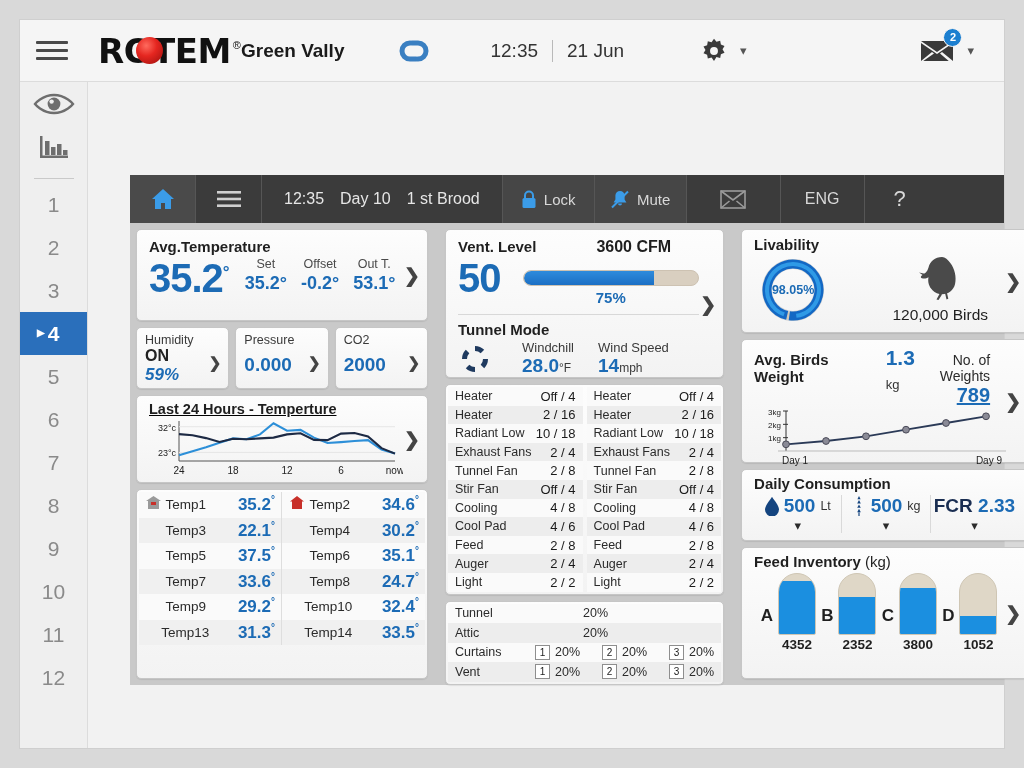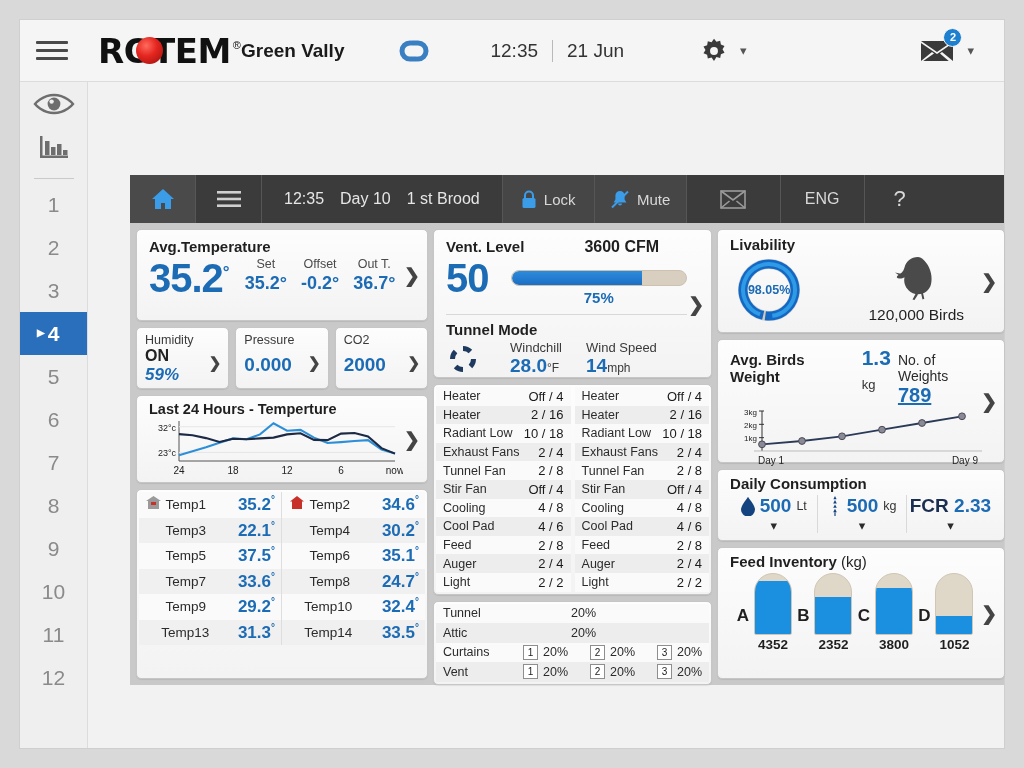--- a/index.html
+++ b/index.html
@@ -85,21 +85,21 @@
   .tb.home { background: #4a4a4a; width: 66px; }
   .tb.menu { width: 66px; }
   .tb.info { flex: 0 0 auto; gap: 16px; padding: 0 22px; font-size: 16px; color: #e6e6e6; }
   .tb.lock, .tb.mute { background: #464646; width: 92px; }
   .tb.mail { width: 94px; }
   .tb.lang { width: 84px; font-size: 16px; }
   .tb.help { width: 70px; font-size: 22px; border-right: none; }
   .tb .daynum { color: #e6e6e6; }
 
   .body-grid {
-    display: flex; gap: 5px; padding: 6px; height: 462px;
+    display: flex; gap: 17px; padding: 6px; height: 462px;
   }
   .col { display: flex; flex-direction: column; gap: 6px; }
   .col-l { width: 292px; }
   .col-m { width: 288px; }
   .col-r { width: 288px; }
 
   .card {
     background: linear-gradient(#fdfdfd, #f3f3f3);
     border: 1px solid #c6c6c6; border-radius: 5px;
     position: relative; box-shadow: 0 1px 1px rgba(0,0,0,.08);
@@ -123,21 +123,21 @@
   
   .trio { display: flex; gap: 6px; height: 62px; }
   .trio .card { flex: 1; padding: 5px 8px; }
   .trio .lbl { font-size: 12.5px; color: #3a3a3a; }
   .trio .v1 { font-size: 16px; font-weight: bold; color: #222; }
   .trio .v2 { font-size: 17px; font-weight: bold; color: #1c6bb5; font-style: italic; }
   .trio .big { font-size: 19px; font-weight: bold; color: #1c6bb5; margin-top: 7px; }
   .trio .card-arrow { top: auto; bottom: 16px; transform: none; font-size: 15px; }
 
   
-  .chart24 { height: 88px; padding: 5px 24px 2px 8px; }
+  .chart24 { height: 88px; padding: 5px 24px 2px 8px; text-decoration: underline; }
   .chart24 .card-title { font-size: 14.5px; padding-left: 4px; }
 
   
   .tempgrid { flex: 1; padding: 2px; overflow: hidden; }
   .tg-row { display: flex; height: 25.5px; }
   .tg-row:nth-child(odd) { background: #fafafa; }
   .tg-row:nth-child(even) { background: #f0f0f0; }
   .tg-cell { width: 50%; display: flex; align-items: center; padding: 0 6px; border-right: 1px solid #dedede; }
   .tg-cell:last-child { border-right: none; }
   .tg-ic { width: 17px; text-align: center; font-size: 12px; }
@@ -198,21 +198,21 @@
     font-size: 12.5px; font-weight: bold; color: #1c6bb5;
   }
   .bird-wrap { margin-left: auto; margin-right: 16px; text-align: center; }
   .bird-count { font-size: 15.5px; color: #1f1f1f; margin-top: 1px; }
 
   
   .bw { height: 124px; padding: 6px 24px 0 12px; }
   .bw-top { display: flex; align-items: baseline; }
   .bw-now { font-size: 21px; color: #1c6bb5; font-weight: bold; margin-left: 36px; }
   .bw-now .u { font-size: 13px; color: #333; font-weight: normal; }
-  .bw-right { margin-left: auto; margin-right: 14px; text-align: left; }
+  .bw-right { margin-left: auto; margin-right: 14px; text-align: right; }
   .bw-right .lbl { font-size: 14px; color: #2b2b2b; }
   .bw-right .val { font-size: 20px; color: #1c6bb5; font-weight: bold; text-decoration: underline; }
 
   
   .dc { height: 72px; padding: 5px 10px 0 12px; }
   .dc-row { display: flex; margin-top: 3px; }
   .dc-cell { flex: 1; text-align: center; border-right: 1px solid #d9d9d9; position: relative; }
   .dc-cell:last-child { border-right: none; }
   .dc-inline { display: flex; align-items: center; justify-content: center; gap: 5px; }
   .dc-val { font-size: 19px; color: #1c6bb5; font-weight: bold; }
@@ -384,21 +384,21 @@
               <div class="cell">
                 <span class="lbl">Set</span>
                 <span class="val">35.2°</span>
               </div>
               <div class="cell">
                 <span class="lbl">Offset</span>
                 <span class="val">-0.2°</span>
               </div>
               <div class="cell">
                 <span class="lbl">Out T.</span>
-                <span class="val">36.7°</span>
+                <span class="val">53.1°</span>
               </div>
             </div>
           </div>
           <span class="card-arrow">❯</span>
         </div>
 
         <div class="trio">
           <div class="card">
             <div class="lbl">Humidity</div>
             <div class="v1">ON</div>

